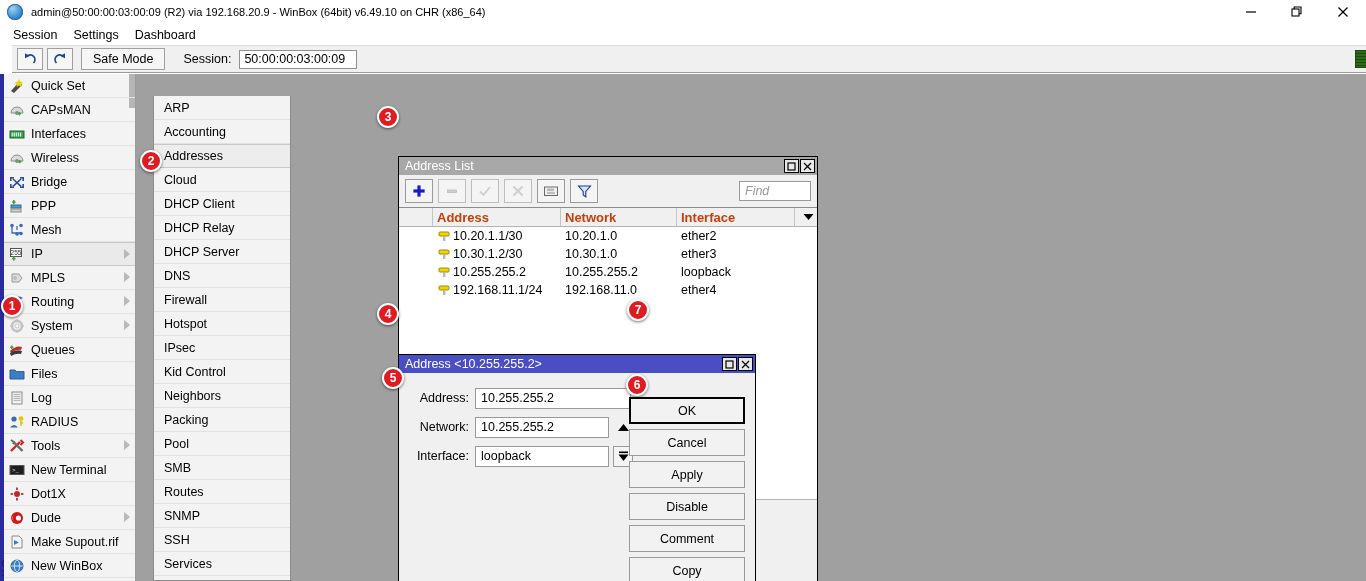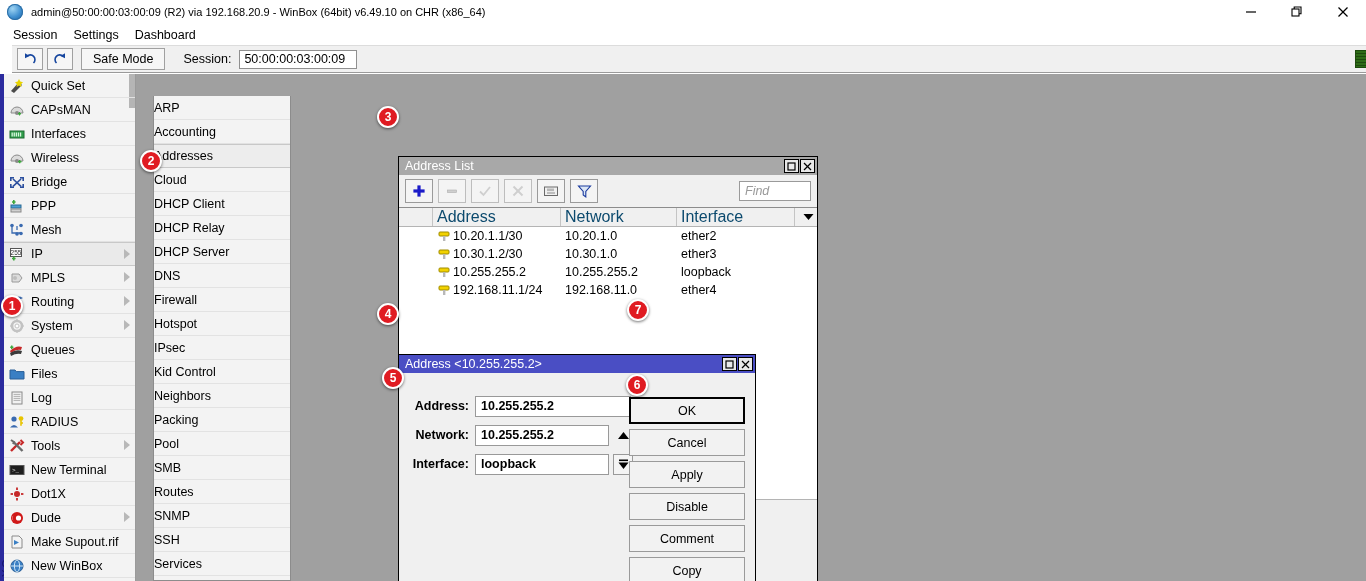--- a/index.html
+++ b/index.html
@@ -107,21 +107,21 @@
     position: absolute; right: 0; top: 0; width: 6px; height: 34px; background: #b5b5b5;
   }
 
   
   .submenu {
     position: absolute; left: 153px; top: 22px; width: 138px; height: 485px;
     background: #f3f3f3; border: 1px solid #8c8c8c; border-top: none;
     overflow: hidden;
   }
   .sub-item {
-    height: 24px; display: flex; align-items: center; 
+    height: 24px; display: flex; align-items: center; padding-left: 10px;
     border-bottom: 1px solid #e2e2e2; font-size: 12.5px; color: #000; white-space: nowrap;
   }
   .sub-item.sel { background: #ededed; border-top: 1px solid #c8c8c8; border-bottom: 1px solid #c8c8c8; }
 
   
   .win { position: absolute; background: #f0f0f0; border: 1px solid #000; }
   .win-title {
     height: 18px; display: flex; align-items: center; padding-left: 6px;
     font-size: 12.5px; color: #ffffff;
   }
@@ -145,22 +145,22 @@
   }
   .al-tbtn.dis { border-color: #bdbdbd; }
   .al-find {
     position: absolute; right: 6px; width: 72px; height: 20px;
     border: 1px solid #9a9a9a; background: #fff; display: flex; align-items: center;
     padding-left: 5px; font-size: 12.5px; color: #9a9a9a; font-style: italic;
   }
   .al-grid { background: #ffffff; border-top: 1px solid #8c8c8c; }
   .al-hdr { display: flex; height: 19px; background: #f0f0f0; border-bottom: 1px solid #b4b4b4; }
   .al-hc {
-    border-right: 1px solid #c4c4c4; font-size: 16px; display: flex; align-items: center;
-    padding-left: 4px; position: relative; color: #0c4a6e;
+    border-right: 1px solid #c4c4c4; font-size: 13px; display: flex; align-items: center;
+    padding-left: 4px; position: relative; color: #c2410c; font-weight: bold;
   }
   .al-row { display: flex; height: 18px; align-items: center; }
   .al-c { font-size: 12.5px; padding-left: 4px; display: flex; align-items: center; color: #000; }
   .pin-ico { width: 14px; height: 12px; flex: none; position: relative; margin-right: 2px; }
   .al-body { height: 272px; background: #fff; }
   .al-status { height: 22px; background: #f0f0f0; border-top: 1px solid #b4b4b4; }
 
   
   #addrdlg { left: 398px; top: 280px; width: 358px; height: 301px; }
   .ad-body { position: relative; height: 100%; background: #f0f0f0; }
@@ -692,21 +692,21 @@
           <div class="wbtn">
             <svg width="9" height="9" viewBox="0 0 9 9">
                 <line x1="1" y1="1" x2="8" y2="8" stroke="#000" stroke-width="1.3"></line>
                 <line x1="8" y1="1" x2="1" y2="8" stroke="#000" stroke-width="1.3"></line>
               </svg>
           </div>
         </div>
       </div>
 
       <div class="ad-body">
-        <div style="padding-top:22px; padding-left:4px;font-weight:bold;">
+        <div style="padding-top:14px; padding-left:4px;">
           <div class="fld-row">
             <div class="fld-lbl">Address:</div>
             <div class="fld-in" style="width:156px">10.255.255.2</div>
           </div>
           <div class="fld-row">
             <div class="fld-lbl">Network:</div>
             <div class="fld-in" style="width:134px">10.255.255.2</div>
             <div class="spin">
               <svg width="13" height="9" viewBox="0 0 13 9">
                   <polygon points="6.5,1 12,8 1,8" fill="#000"></polygon>

